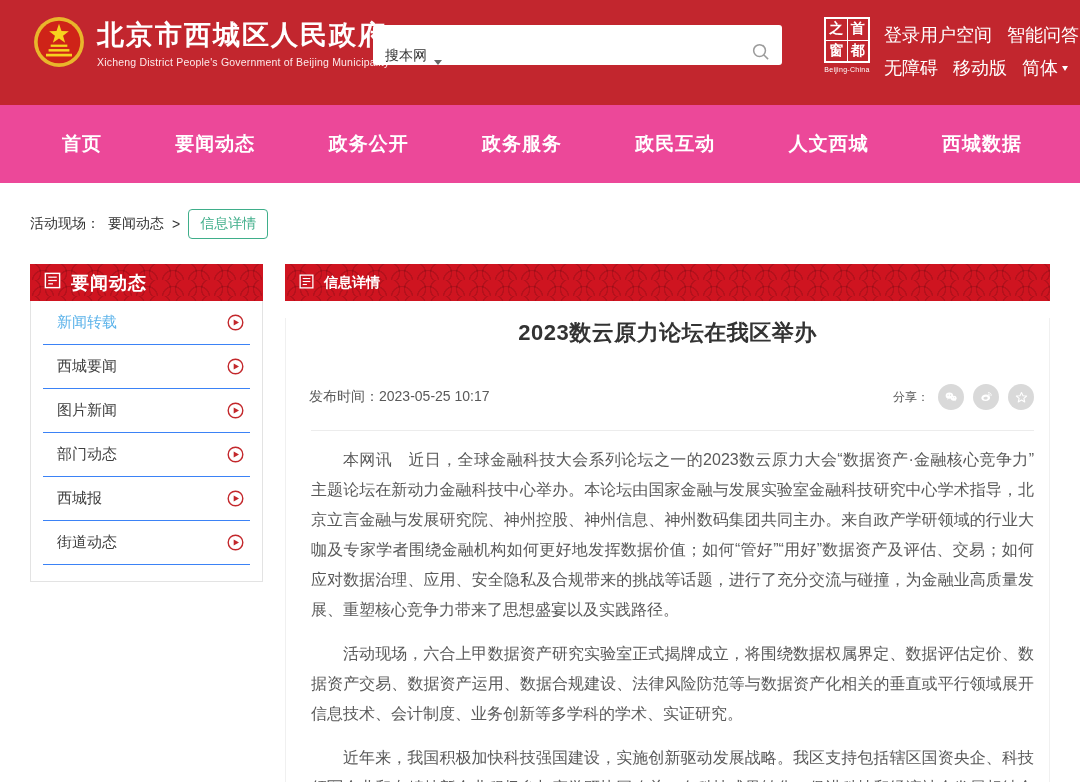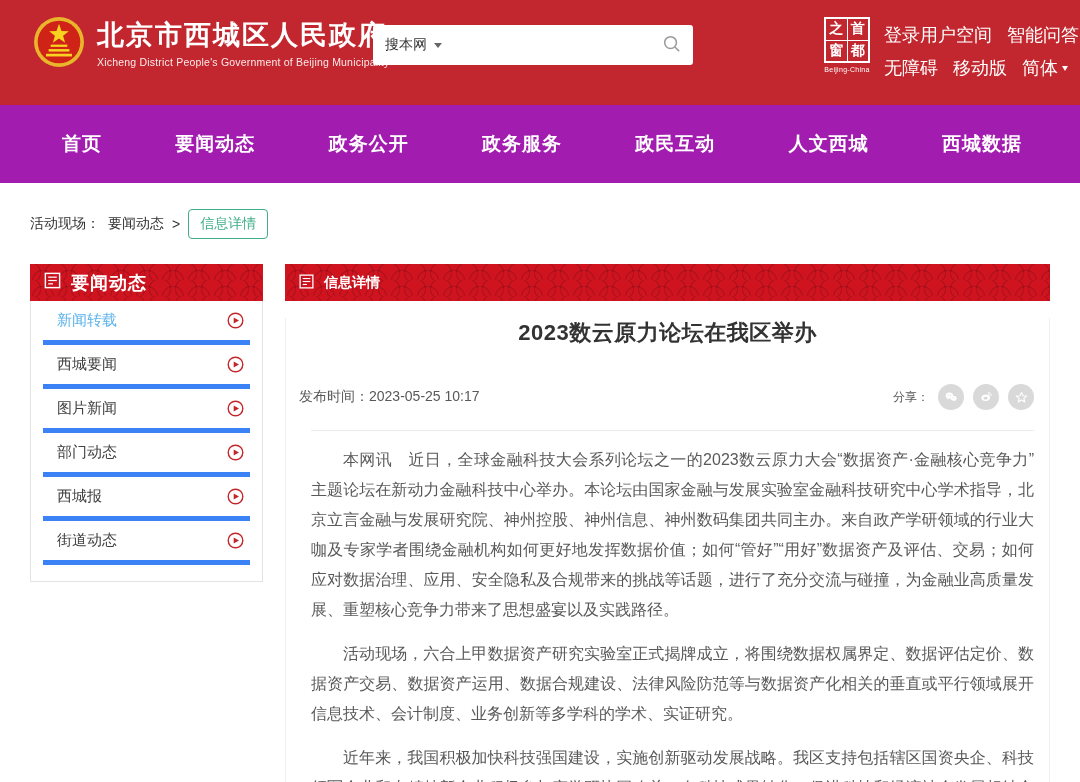--- a/index.html
+++ b/index.html
@@ -5,41 +5,41 @@
   * { margin:0; padding:0; box-sizing:border-box; }
   body { font-family:"Liberation Sans","DejaVu Sans",sans-serif; background:#fff; }
   .page { position:relative; width:1080px; height:782px; overflow:hidden; background:#fff; margin:0 auto; }
 
   
   .topbar { position:relative; width:100%; height:105px; background:#c2262e; }
   .brand { position:absolute; left:33px; top:16px; display:flex; align-items:center; gap:12px; }
   .brand-text .cn { color:#fff; font-size:27px; font-weight:bold; letter-spacing:2px; line-height:1.15; }
   .brand-text .en { color:#fde9ea; font-size:10.5px; margin-top:4px; letter-spacing:.2px; }
 
-  .search-box { position:absolute; left:373px; top:25px; width:320px; height:40px; background:#fff;
-    border-radius:3px; display:flex; align-items:center; padding:0 12px; gap:7px; }
+  .search-box { position:absolute; left:373px; top:25px; width:409px; height:40px; background:#fff;
+    border-radius:3px; display:flex; align-items:flex-end; padding:0 12px; gap:7px; }
   .search-scope { font-size:14px; color:#333; }
   .caret-down { width:0; height:0; border-left:4px solid transparent; border-right:4px solid transparent;
     border-top:5px solid #666; display:inline-block; }
   .search-input { flex:1; border:none; outline:none; font-size:14px; height:30px; background:transparent; }
 
   .capital-logo { position:absolute; left:822px; top:17px; width:50px; text-align:center; }
   .cw-grid { width:46px; height:46px; border:2px solid #fff; display:grid; grid-template-columns:1fr 1fr;
     grid-template-rows:1fr 1fr; gap:1px; background:#fff; margin:0 auto; }
   .cw-grid span { background:#c2262e; color:#fff; font-size:14px; font-weight:bold;
     display:flex; align-items:center; justify-content:center; }
   .cw-caption { color:#fff; font-size:7px; margin-top:3px; letter-spacing:.3px; }
 
   .quick-links { position:absolute; left:884px; top:23px; color:#fff; font-size:18px; }
   .quick-links .row { display:flex; gap:15px; margin-bottom:9px; align-items:center; }
   .quick-links a { color:#fff; text-decoration:none; display:flex; align-items:center; gap:4px; }
   .quick-links .caret-down { border-top-color:#fff; border-left-width:3.5px; border-right-width:3.5px; }
 
   
-  .mainnav { width:100%; height:78px; background:#a21caf; display:flex; align-items:center;
+  .mainnav { width:100%; height:78px; background:#ec4899; display:flex; align-items:center;
     justify-content:space-between; padding:0 58px 0 62px; }
   .mainnav a { color:#fff; font-size:19px; font-weight:600; text-decoration:none; letter-spacing:1px; }
 
   
   .breadcrumb { margin:26px 0 0 30px; display:flex; align-items:center; gap:8px; font-size:14px; color:#333; height:30px; }
   .crumb-current { border:1px solid #3fae8a; color:#3fae8a; padding:5px 11px; border-radius:4px; font-size:14px;
     background:#fff; cursor:pointer; }
 
   
   .content { display:flex; margin:25px 30px 0 30px; gap:22px; align-items:flex-start; }
@@ -50,31 +50,31 @@
       radial-gradient(circle 12px at 0px 9px,  rgba(0,0,0,0) 9.5px, rgba(0,0,0,.13) 10px, rgba(0,0,0,.13) 11px, rgba(0,0,0,0) 11.5px),
       radial-gradient(circle 12px at 26px 9px, rgba(0,0,0,0) 9.5px, rgba(0,0,0,.13) 10px, rgba(0,0,0,.13) 11px, rgba(0,0,0,0) 11.5px);
     background-size:26px 16px; }
 
   .panel-head { height:37px; display:flex; align-items:center; gap:9px; padding:0 13px; color:#fff; }
 
   
   .sidebar { width:233px; flex:none; }
   .sidebar .panel-head span { font-size:18px; font-weight:bold; letter-spacing:1px; }
   .side-list { list-style:none; border:1px solid #e3e3e3; border-top:none; padding-bottom:16px; background:#fff; }
-  .side-list li { height:44px; margin:0 12px; padding:0 6px 0 14px; border-bottom:5px solid #3b82f6;
+  .side-list li { height:44px; margin:0 12px; padding:0 6px 0 14px; border-bottom:1px solid #3b82f6;
     display:flex; align-items:center; justify-content:space-between; cursor:pointer; }
   .side-list li .lbl { font-size:15px; color:#404040; }
   .side-list li.active .lbl { color:#5cb3ea; }
 
   
   .article-panel { flex:1; min-width:0; }
   .article-panel .panel-head span { font-size:14px; font-weight:bold; }
   .article-wrap { border:1px solid #f0f0f0; border-top:none; background:#fff; min-height:600px; }
   .article-title { margin-top:17px; text-align:center; font-size:22px; color:#333; font-weight:bold; letter-spacing:.5px; }
-  .article-meta { margin:36px 15px 0 13px; display:flex; justify-content:space-between; align-items:center;
+  .article-meta { margin:36px 15px 0 23px; display:flex; justify-content:space-between; align-items:center;
     font-size:14px; color:#595959; }
   .share { display:flex; align-items:center; gap:9px; }
   .share .share-label { font-size:12px; color:#595959; }
   .share-icon { width:26px; height:26px; border-radius:50%; background:#d9d9d9; display:flex;
     align-items:center; justify-content:center; cursor:pointer; }
   .article-hr { border:none; border-top:1px solid #ececec; margin:20px 15px 0 25px; }
   .article-body { padding:0 15px 10px 25px; }
   .article-body p { margin-top:14px; font-size:16px; color:#595959; line-height:30px;
     text-indent:2em; text-align:justify; }
 

